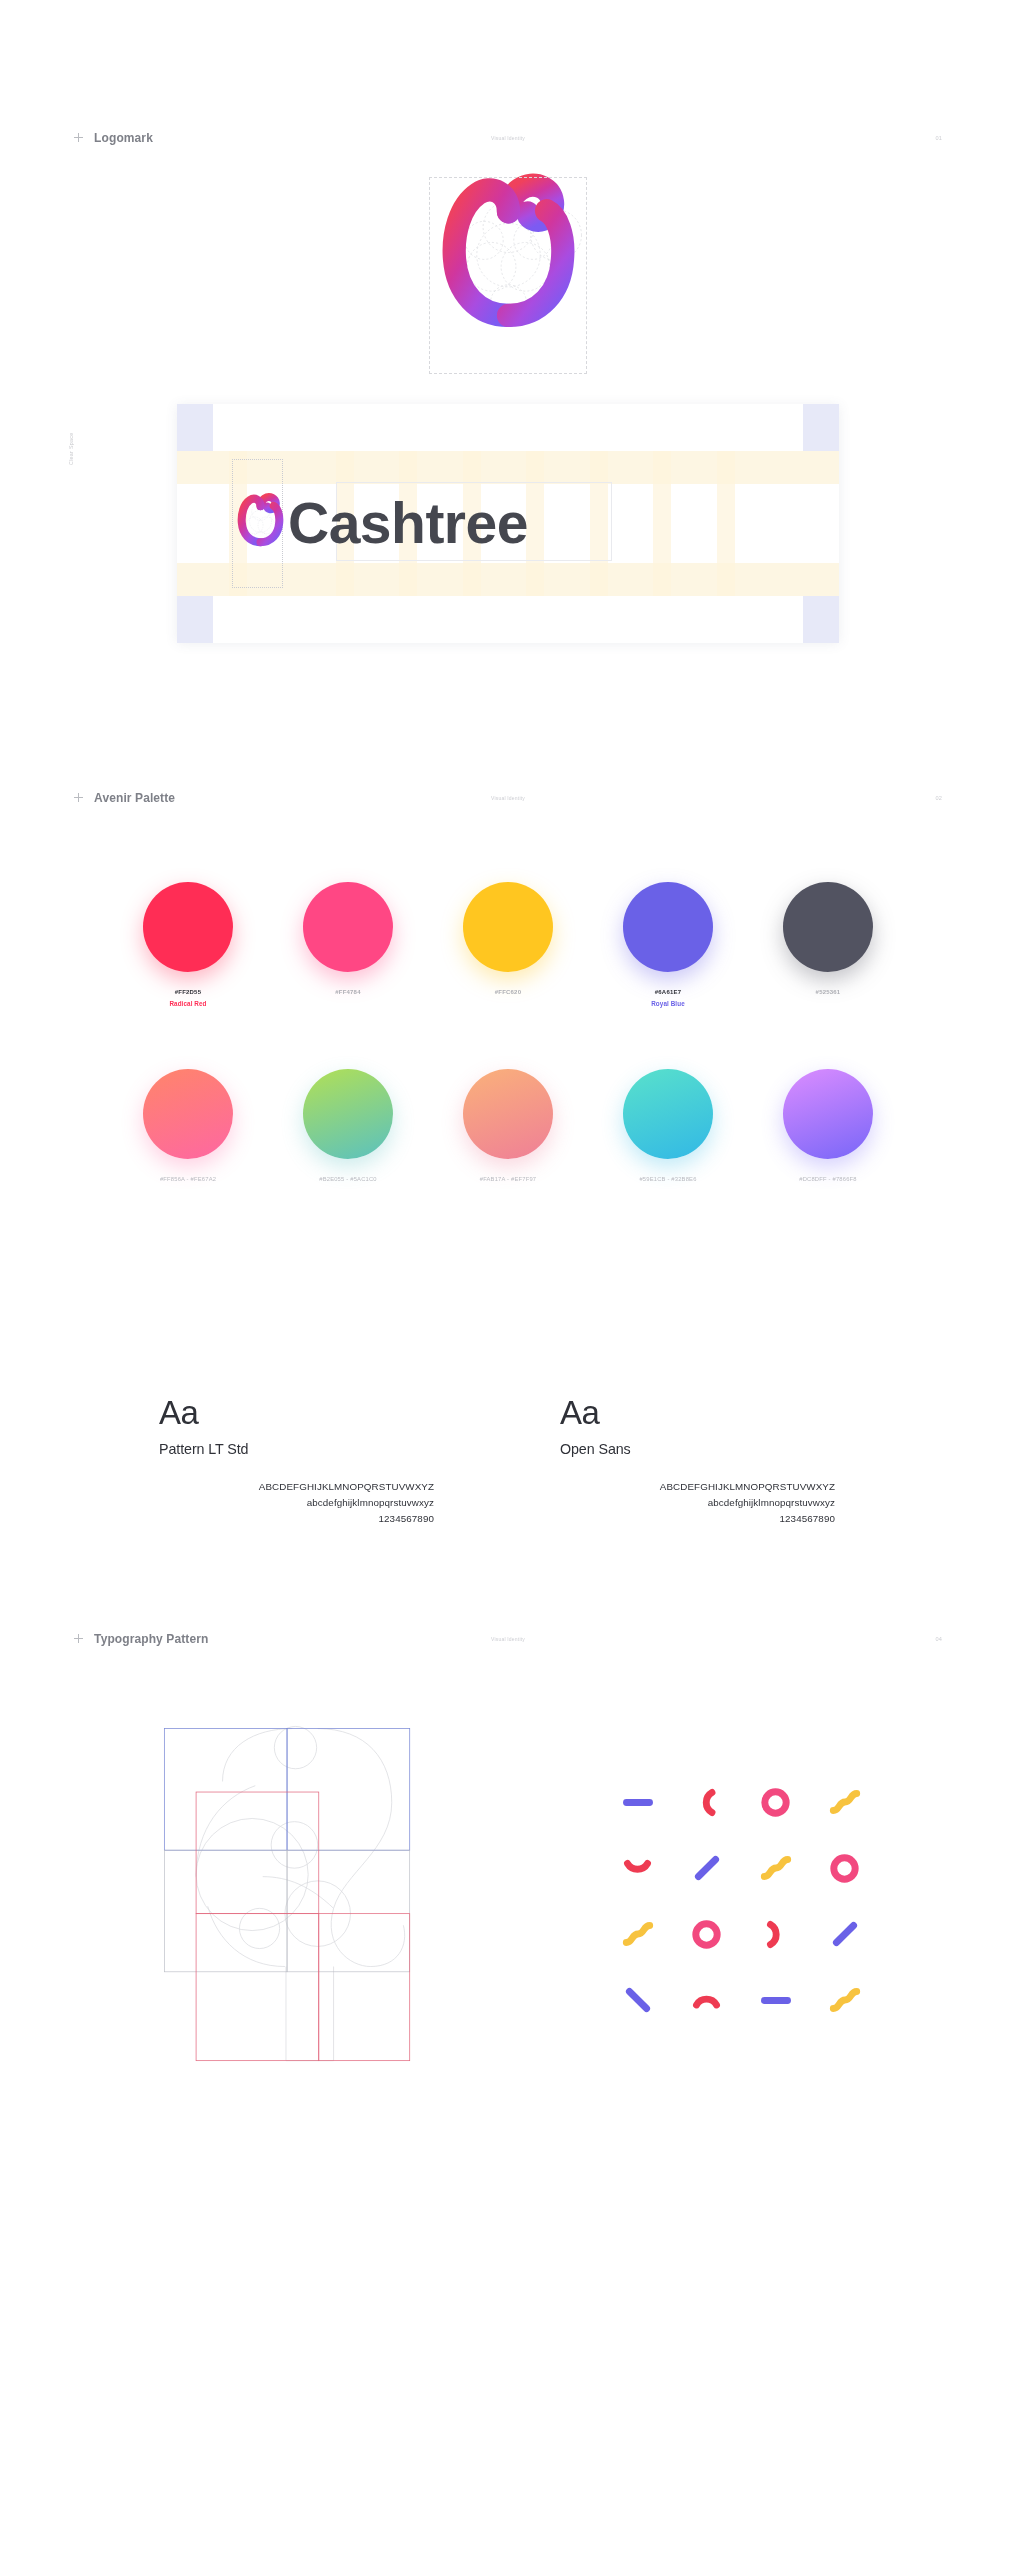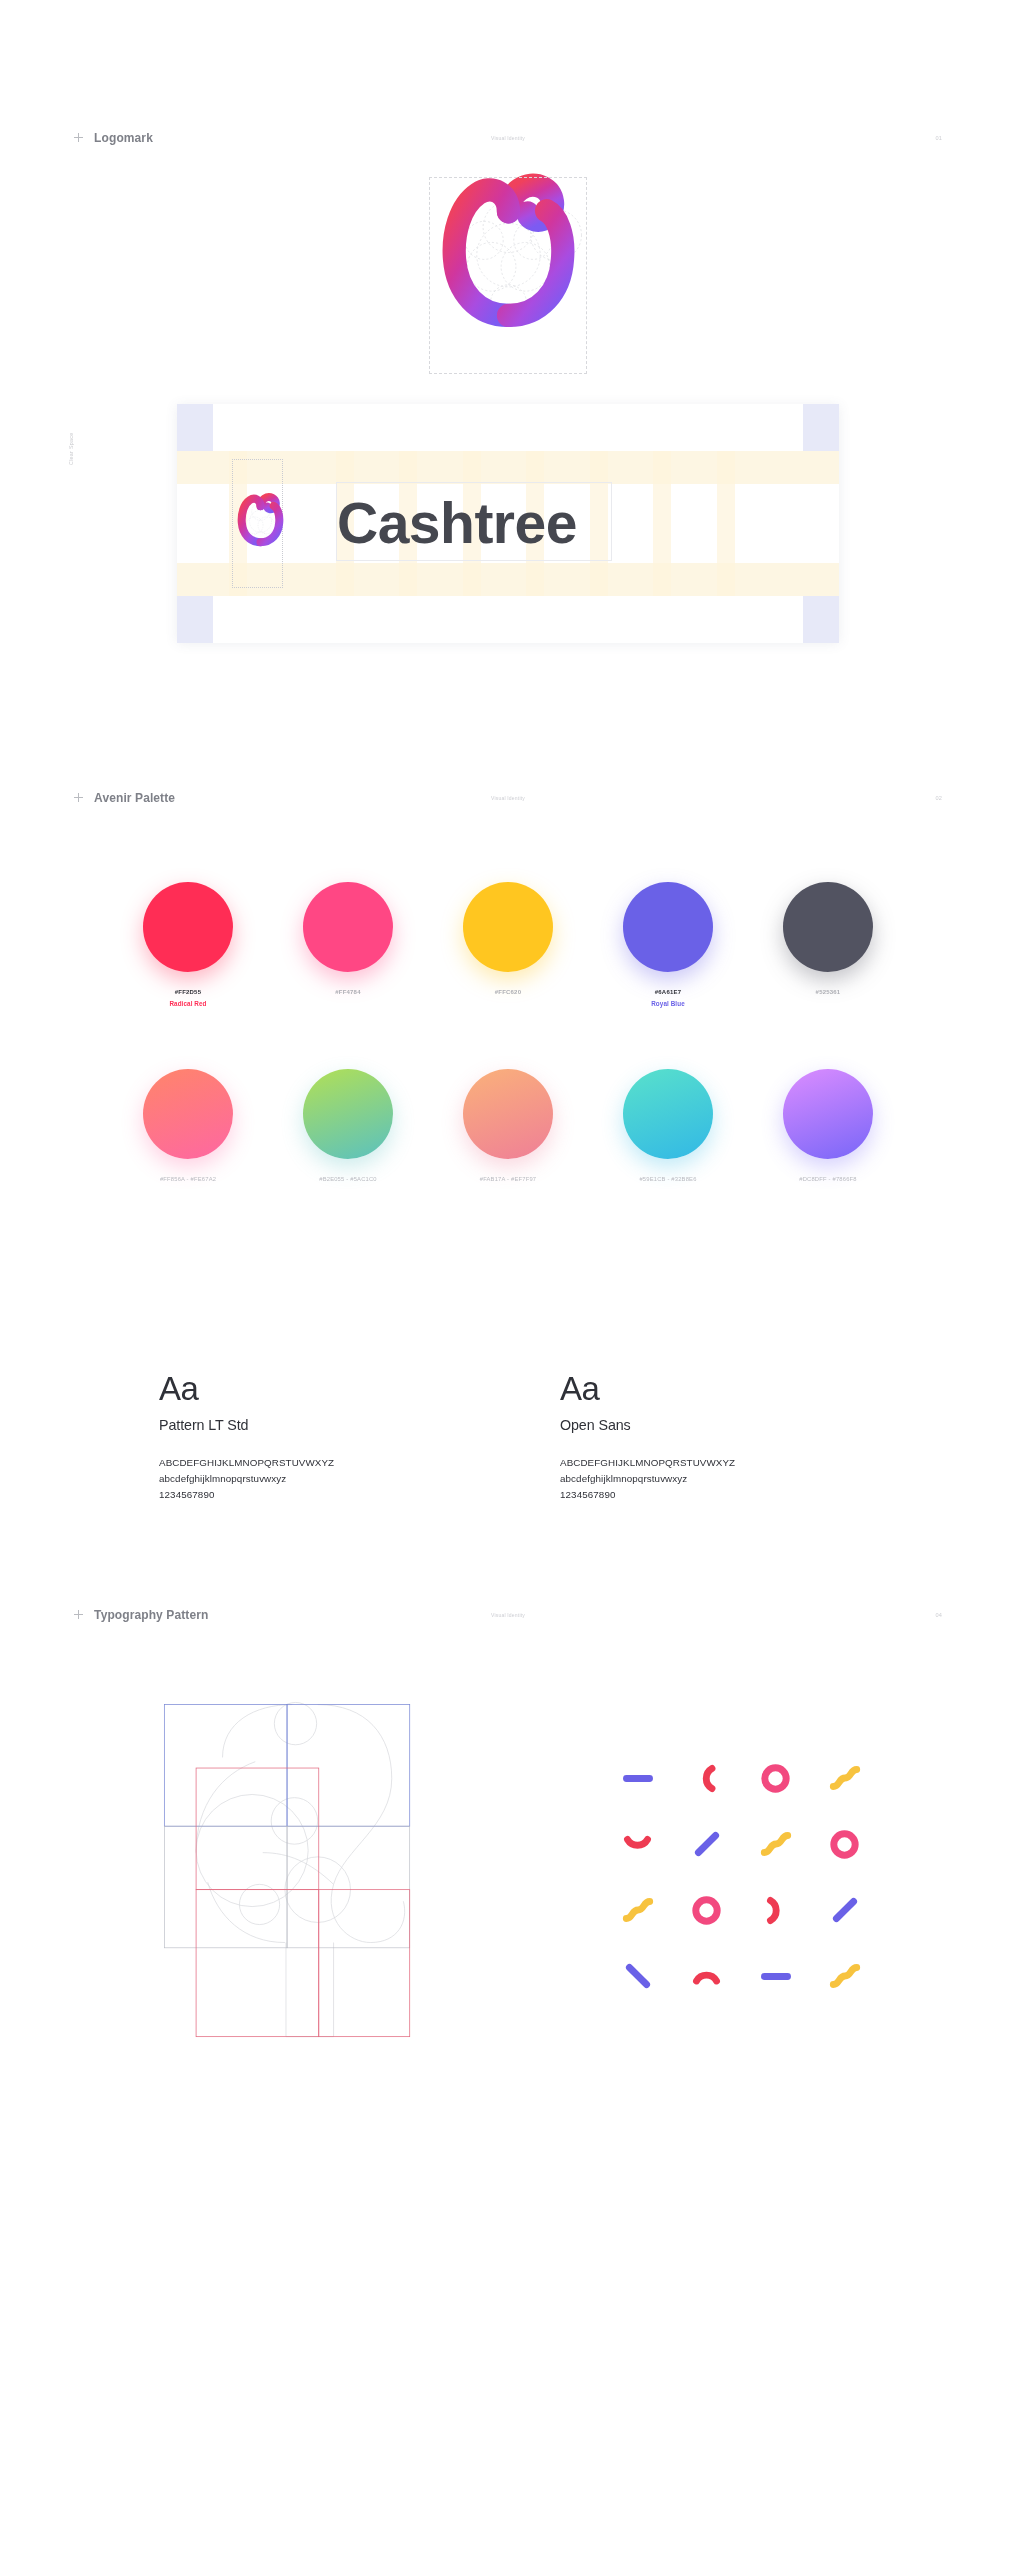--- a/index.html
+++ b/index.html
@@ -125,21 +125,20 @@
     left: 159px; top: 78px;
     width: 276px; height: 79px;
     border: 0.5px solid #e9eaee;
   }
   .wordmark {
     font-size: 57px;
     font-weight: 700;
     color: #45474f;
     letter-spacing: -0.5px;
     line-height: 1;
-    margin-left: 49px;
     position: relative;
     z-index: 3;
   }
 
   
   .palette {
     padding: 0 0 0 0;
     display: flex;
     flex-direction: column;
     gap: 62px;
@@ -185,28 +184,29 @@
     display: flex;
     padding-left: 159px;
     gap: 126px;
   }
   .type-col { width: 275px; color: #2f3138; }
   .type-aa {
     font-size: 33px;
     font-weight: 400;
     line-height: 1;
     letter-spacing: -0.5px;
+    margin-top: 24px;
   }
   .type-name {
     margin-top: 12.7px;
     font-size: 14.3px;
     font-weight: 400;
     letter-spacing: -0.1px;
   }
-  .type-lines { margin-top: 22px; }
+  .type-lines { margin-top: 22px; text-align: right; }
   .type-line {
     font-size: 9.8px;
     line-height: 1.62;
     letter-spacing: 0.1px;
     color: #2f3138;
   }
 
   
   .geo-wrap {
     display: flex;

